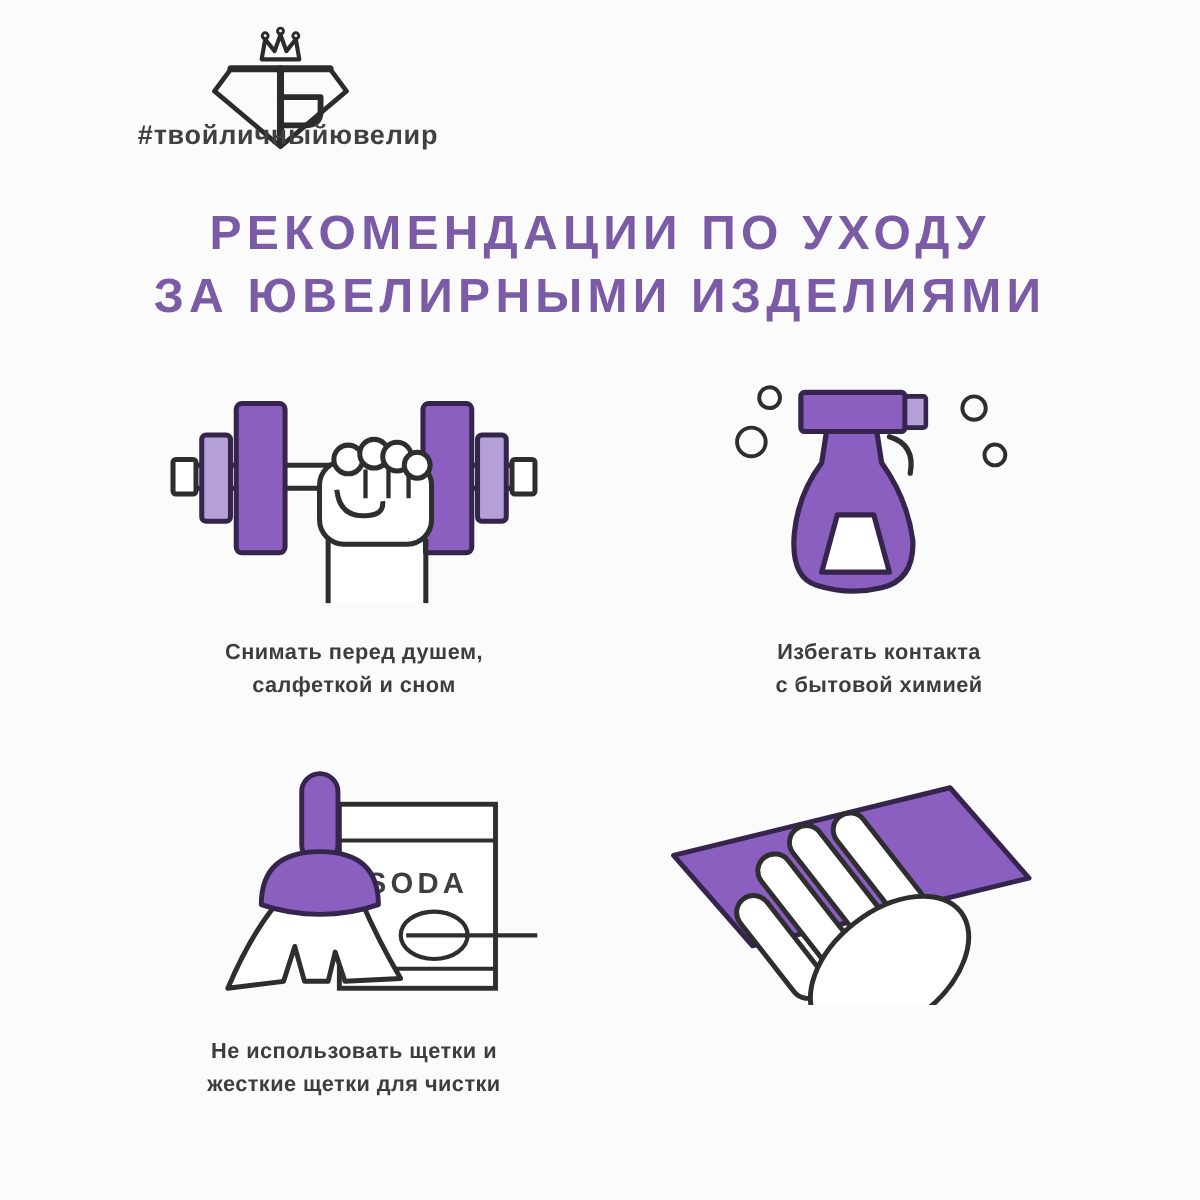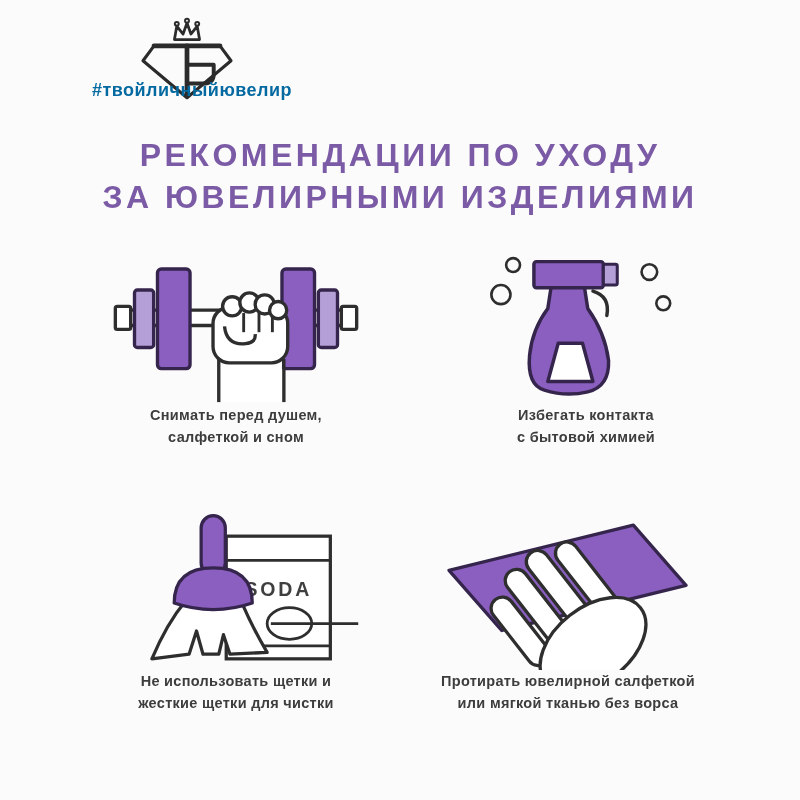--- a/index.html
+++ b/index.html
@@ -11,33 +11,33 @@
     --text-dark:#3d3d3d;
     --bg:#fcfbfb;
   }
   *{margin:0;padding:0;box-sizing:border-box;}
   html,body{width:800px;height:800px;}
   body{font-family:"Liberation Sans",sans-serif;background:#fff;}
   .page{position:relative;width:800px;height:800px;background:var(--bg);overflow:hidden;}
 
   .logo{position:absolute;top:16px;left:128px;width:118px;height:88px;}
   .hashtag{position:absolute;top:80px;left:58px;width:268px;text-align:center;
-           font-size:18px;font-weight:bold;color:#0369a1;letter-spacing:.5px;}
+           font-size:18px;font-weight:bold;color:#404040;letter-spacing:.5px;}
 
   .title{position:absolute;top:134px;left:0;width:800px;text-align:center;
          color:var(--accent-purple);font-weight:bold;font-size:32px;
          letter-spacing:3.5px;line-height:1.32;}
 
   .cell{position:absolute;width:340px;text-align:center;}
   .cell-1{left:66px;top:246px;}
   .cell-2{left:416px;top:246px;}
   .cell-3{left:66px;top:512px;}
   .cell-4{left:398px;top:512px;}
   .icon-box{height:158px;display:flex;align-items:center;justify-content:center;text-align:center;}
-  .caption{margin-top:0;font-size:14.5px;font-weight:bold;color:var(--text-dark);
+  .caption{margin-top:20px;font-size:14.5px;font-weight:bold;color:var(--text-dark);
            line-height:1.55;letter-spacing:.3px;}
 
   
   .ln{stroke:var(--outline-dark);fill:none;}
   .wf{fill:#fff;stroke:var(--outline-dark);}
   .pf{fill:var(--icon-purple);stroke:var(--icon-outline);}
   .plf{fill:var(--icon-purple-light);stroke:var(--icon-outline);}
   .soda-text{font-family:"Liberation Sans",sans-serif;font-weight:bold;font-size:21px;
              letter-spacing:3px;fill:#3f3f3f;}
 </style>
@@ -158,19 +158,15 @@
 
         <g transform="rotate(-38 175 105)">
           <rect class="wf" x="84" y="28" width="24" height="86" rx="12" stroke-width="3.5"></rect>
           <rect class="wf" x="114" y="14" width="24" height="100" rx="12" stroke-width="3.5"></rect>
           <rect class="wf" x="144" y="12" width="24" height="102" rx="12" stroke-width="3.5"></rect>
           <rect class="wf" x="174" y="24" width="24" height="90" rx="12" stroke-width="3.5"></rect>
           <ellipse class="wf" cx="148" cy="130" rx="64" ry="40" stroke-width="3.5"></ellipse>
         </g>
       </svg>
     </div>
-    <div class="caption">
-      <div>Протирать ювелирной салфеткой</div>
-      <div>или мягкой тканью без ворса</div>
-    </div>
   </div>
 
 </div>
 
 </body></html>

